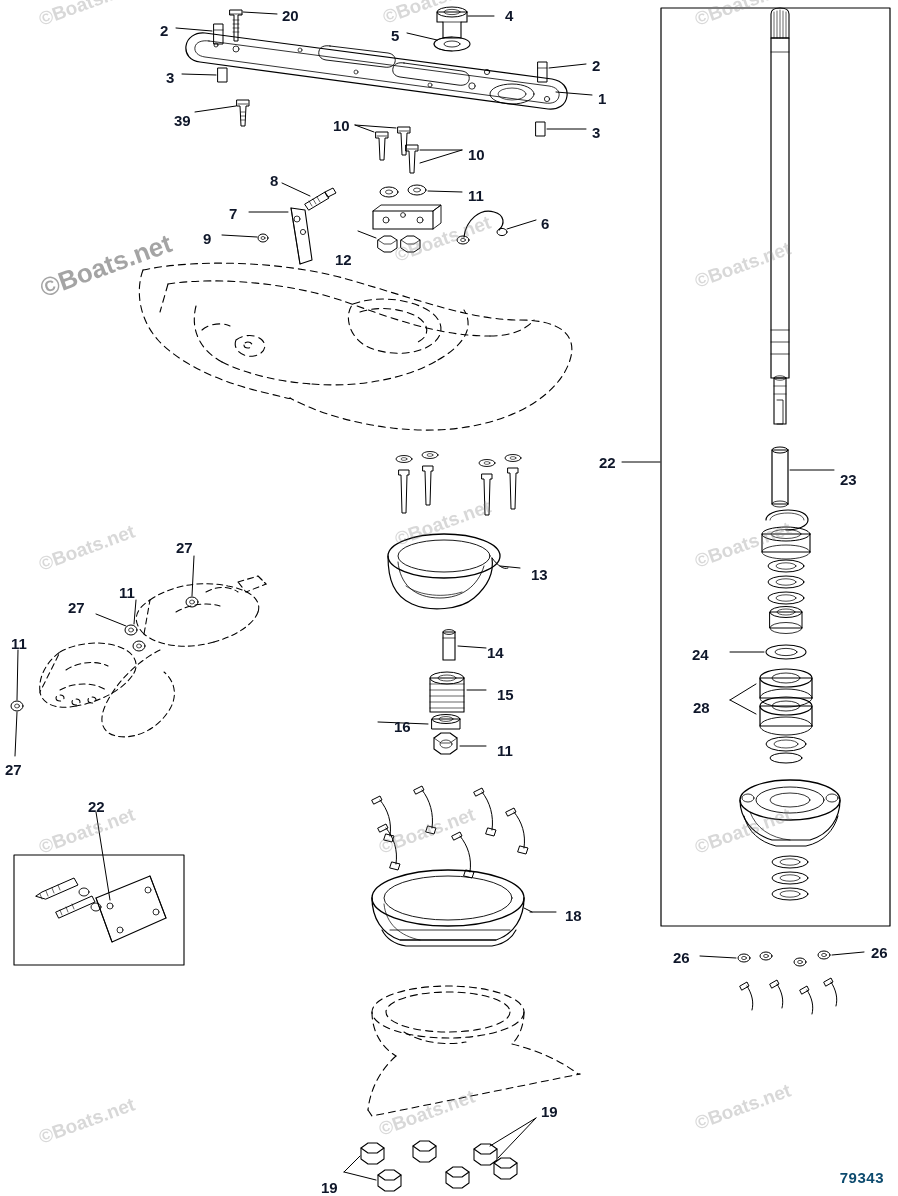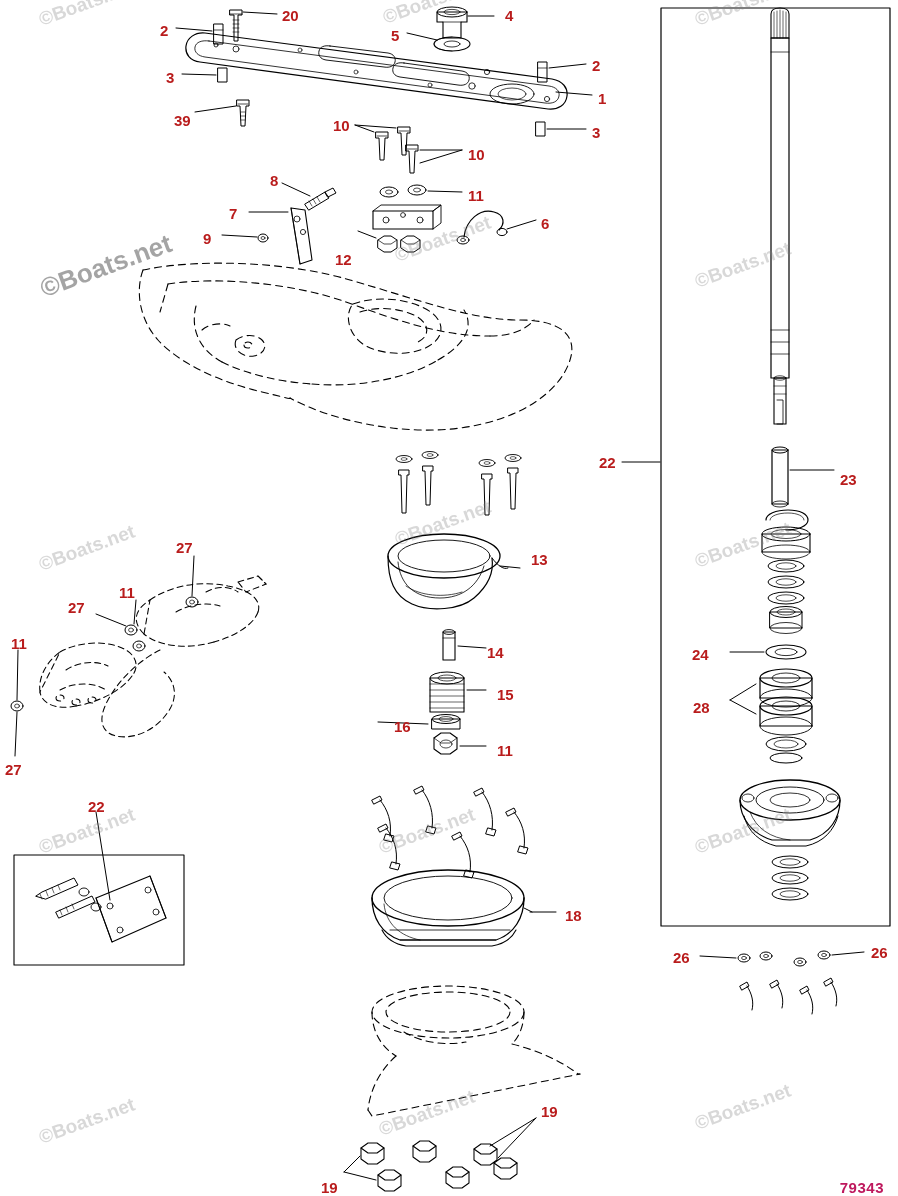--- a/index.html
+++ b/index.html
@@ -22,33 +22,33 @@
     left: 0;
     top: 0;
     width: 898px;
     height: 1196px;
   }
   .callout {
     position: absolute;
     font-family: "Liberation Sans", sans-serif;
     font-weight: bold;
     font-size: 15px;
-    color: #b91c1c;
+    color: #0f172a;
     line-height: 1;
     white-space: nowrap;
   }
   .diagram-id {
     position: absolute;
     right: 14px;
-    bottom: 0;
+    bottom: 10px;
     font-family: "Liberation Sans", sans-serif;
     font-size: 15px;
     font-weight: bold;
     letter-spacing: 0.5px;
-    color: #be185d;
+    color: #0c4a6e;
   }
   .wm {
     position: absolute;
     font-family: "Liberation Sans", sans-serif;
     font-size: 19px;
     font-weight: bold;
     color: rgba(125,125,125,0.30);
     white-space: nowrap;
     transform: rotate(-20deg);
     transform-origin: left top;
@@ -474,21 +474,21 @@
   <div class="callout" style="left:541px; top:216px;">6</div>
   <div class="callout" style="left:229px; top:206px;">7</div>
   <div class="callout" style="left:270px; top:173px;">8</div>
   <div class="callout" style="left:203px; top:231px;">9</div>
   <div class="callout" style="left:333px; top:118px;">10</div>
   <div class="callout" style="left:468px; top:147px;">10</div>
   <div class="callout" style="left:468px; top:188px;">11</div>
   <div class="callout" style="left:119px; top:585px;">11</div>
   <div class="callout" style="left:11px; top:636px;">11</div>
   <div class="callout" style="left:335px; top:224px;margin-top:28px;">12</div>
-  <div class="callout" style="left:531px; top:552px;">13</div>
+  <div class="callout" style="left:531px; top:567px;">13</div>
   <div class="callout" style="left:487px; top:645px;">14</div>
   <div class="callout" style="left:497px; top:687px;">15</div>
   <div class="callout" style="left:358px; top:719px;margin-left:36px;">16</div>
   <div class="callout" style="left:497px; top:743px;">11</div>
   <div class="callout" style="left:565px; top:908px;">18</div>
   <div class="callout" style="left:541px; top:1104px;">19</div>
   <div class="callout" style="left:321px; top:1180px;">19</div>
   <div class="callout" style="left:282px; top:8px;">20</div>
   <div class="callout" style="left:174px; top:113px;">39</div>
   <div class="callout" style="left:599px; top:455px;">22</div>

